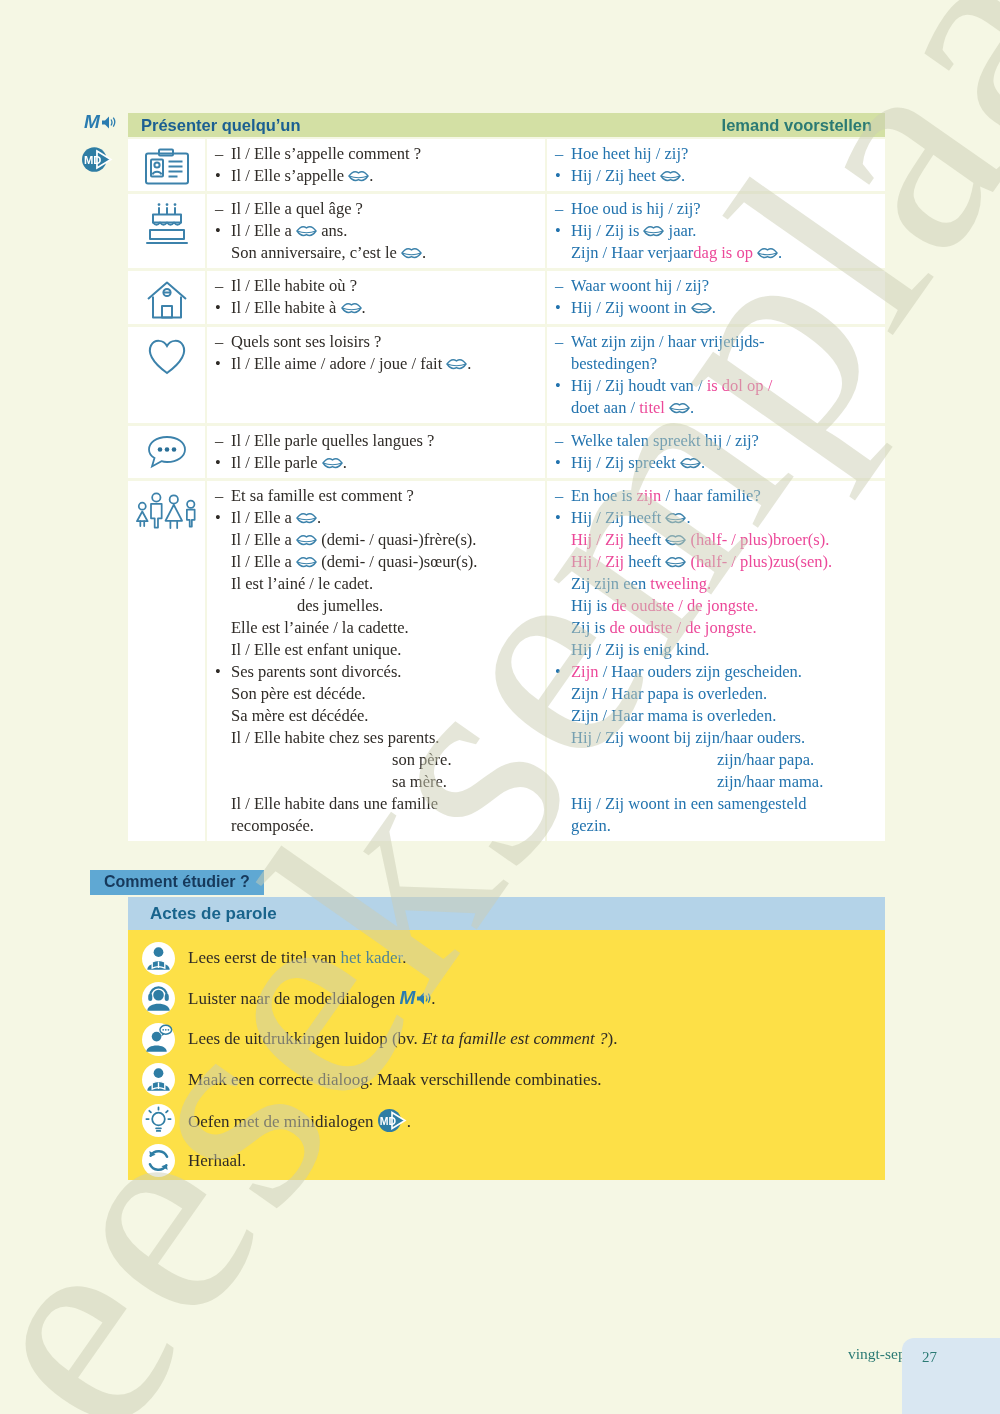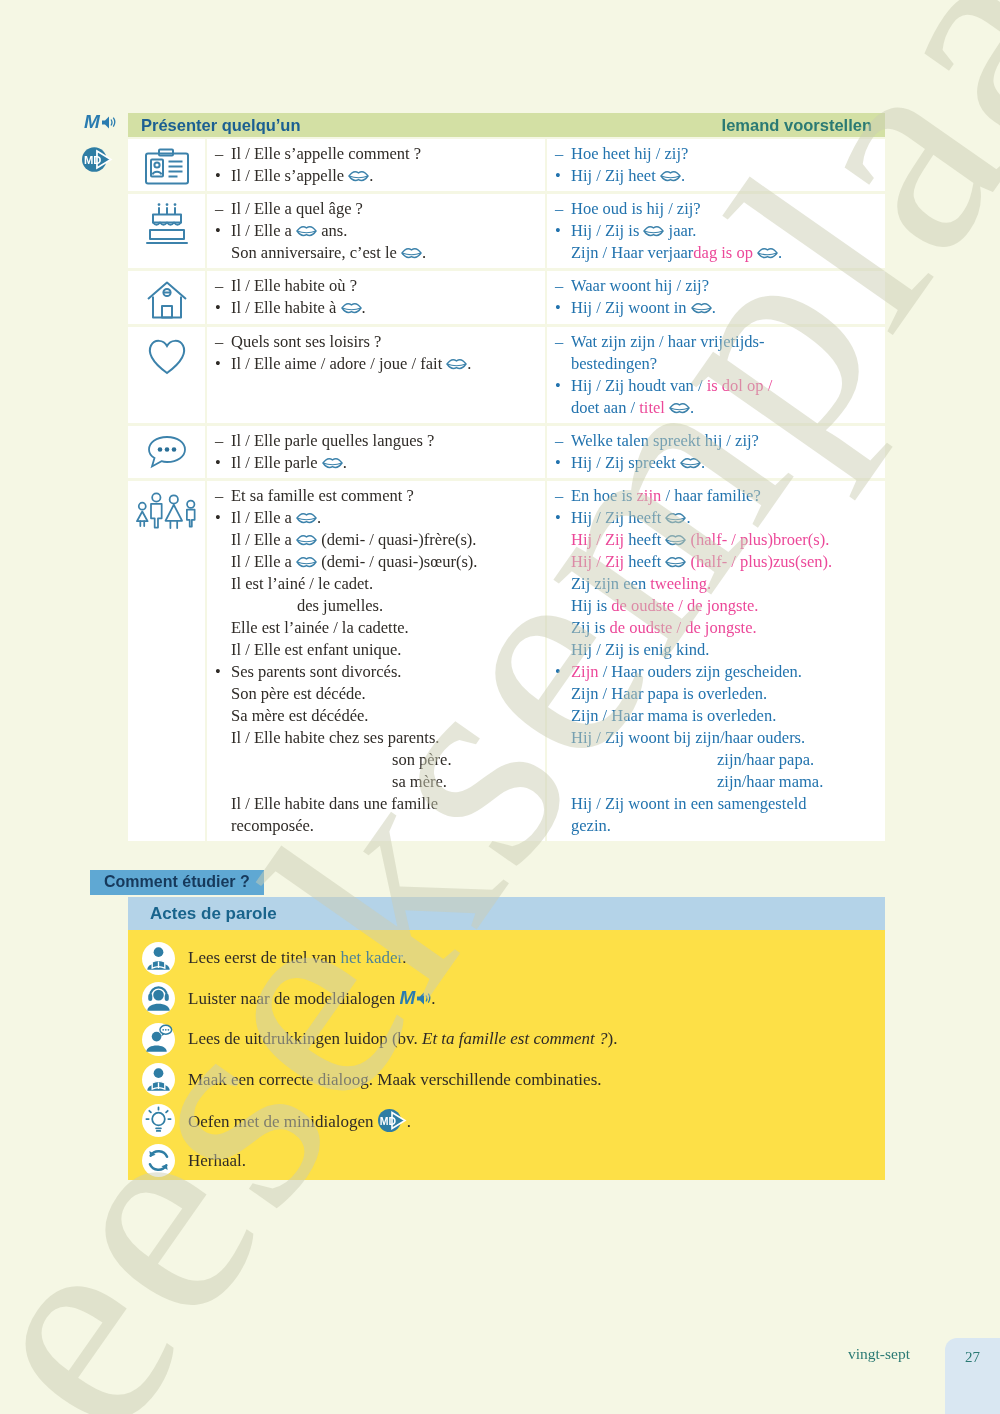--- a/index.html
+++ b/index.html
@@ -41,21 +41,21 @@
   .actes{position:absolute;left:128px;top:897px;width:757px;height:283px;background:#fde047;}
   .actes .aband{height:33px;background:#b4d3e8;display:flex;align-items:center;}
   .actes .atitle{color:#19648c;font-family:"Liberation Sans",sans-serif;
     font-weight:bold;font-size:17px;padding-left:22px;}
   .steps{padding:8px 18px 0 14px;}
   .step{display:flex;align-items:center;gap:13px;height:40.5px;}
   .step .stxt{font-size:17px;color:#2f2b27;}
   .step .sic{flex:0 0 33px;height:33px;}
   
   .footword{position:absolute;right:90px;top:1345px;color:#2b7a74;font-size:15.5px;}
-  .pagebox{position:absolute;right:0;bottom:0;width:55px;height:76px;background:#d9e7f2;
+  .pagebox{position:absolute;right:0;bottom:0;width:98px;height:76px;background:#d9e7f2;
     border-radius:12px 0 0 0;}
   .pagebox span{position:absolute;left:20px;top:11px;color:#2b7a74;font-size:15px;}
 </style>
 </head>
 <body>
 
 <div class="page">
   <div class="watermark">Leeseksemplaar</div>
 
   <div id="maudio-header"><span class="m-audio">

